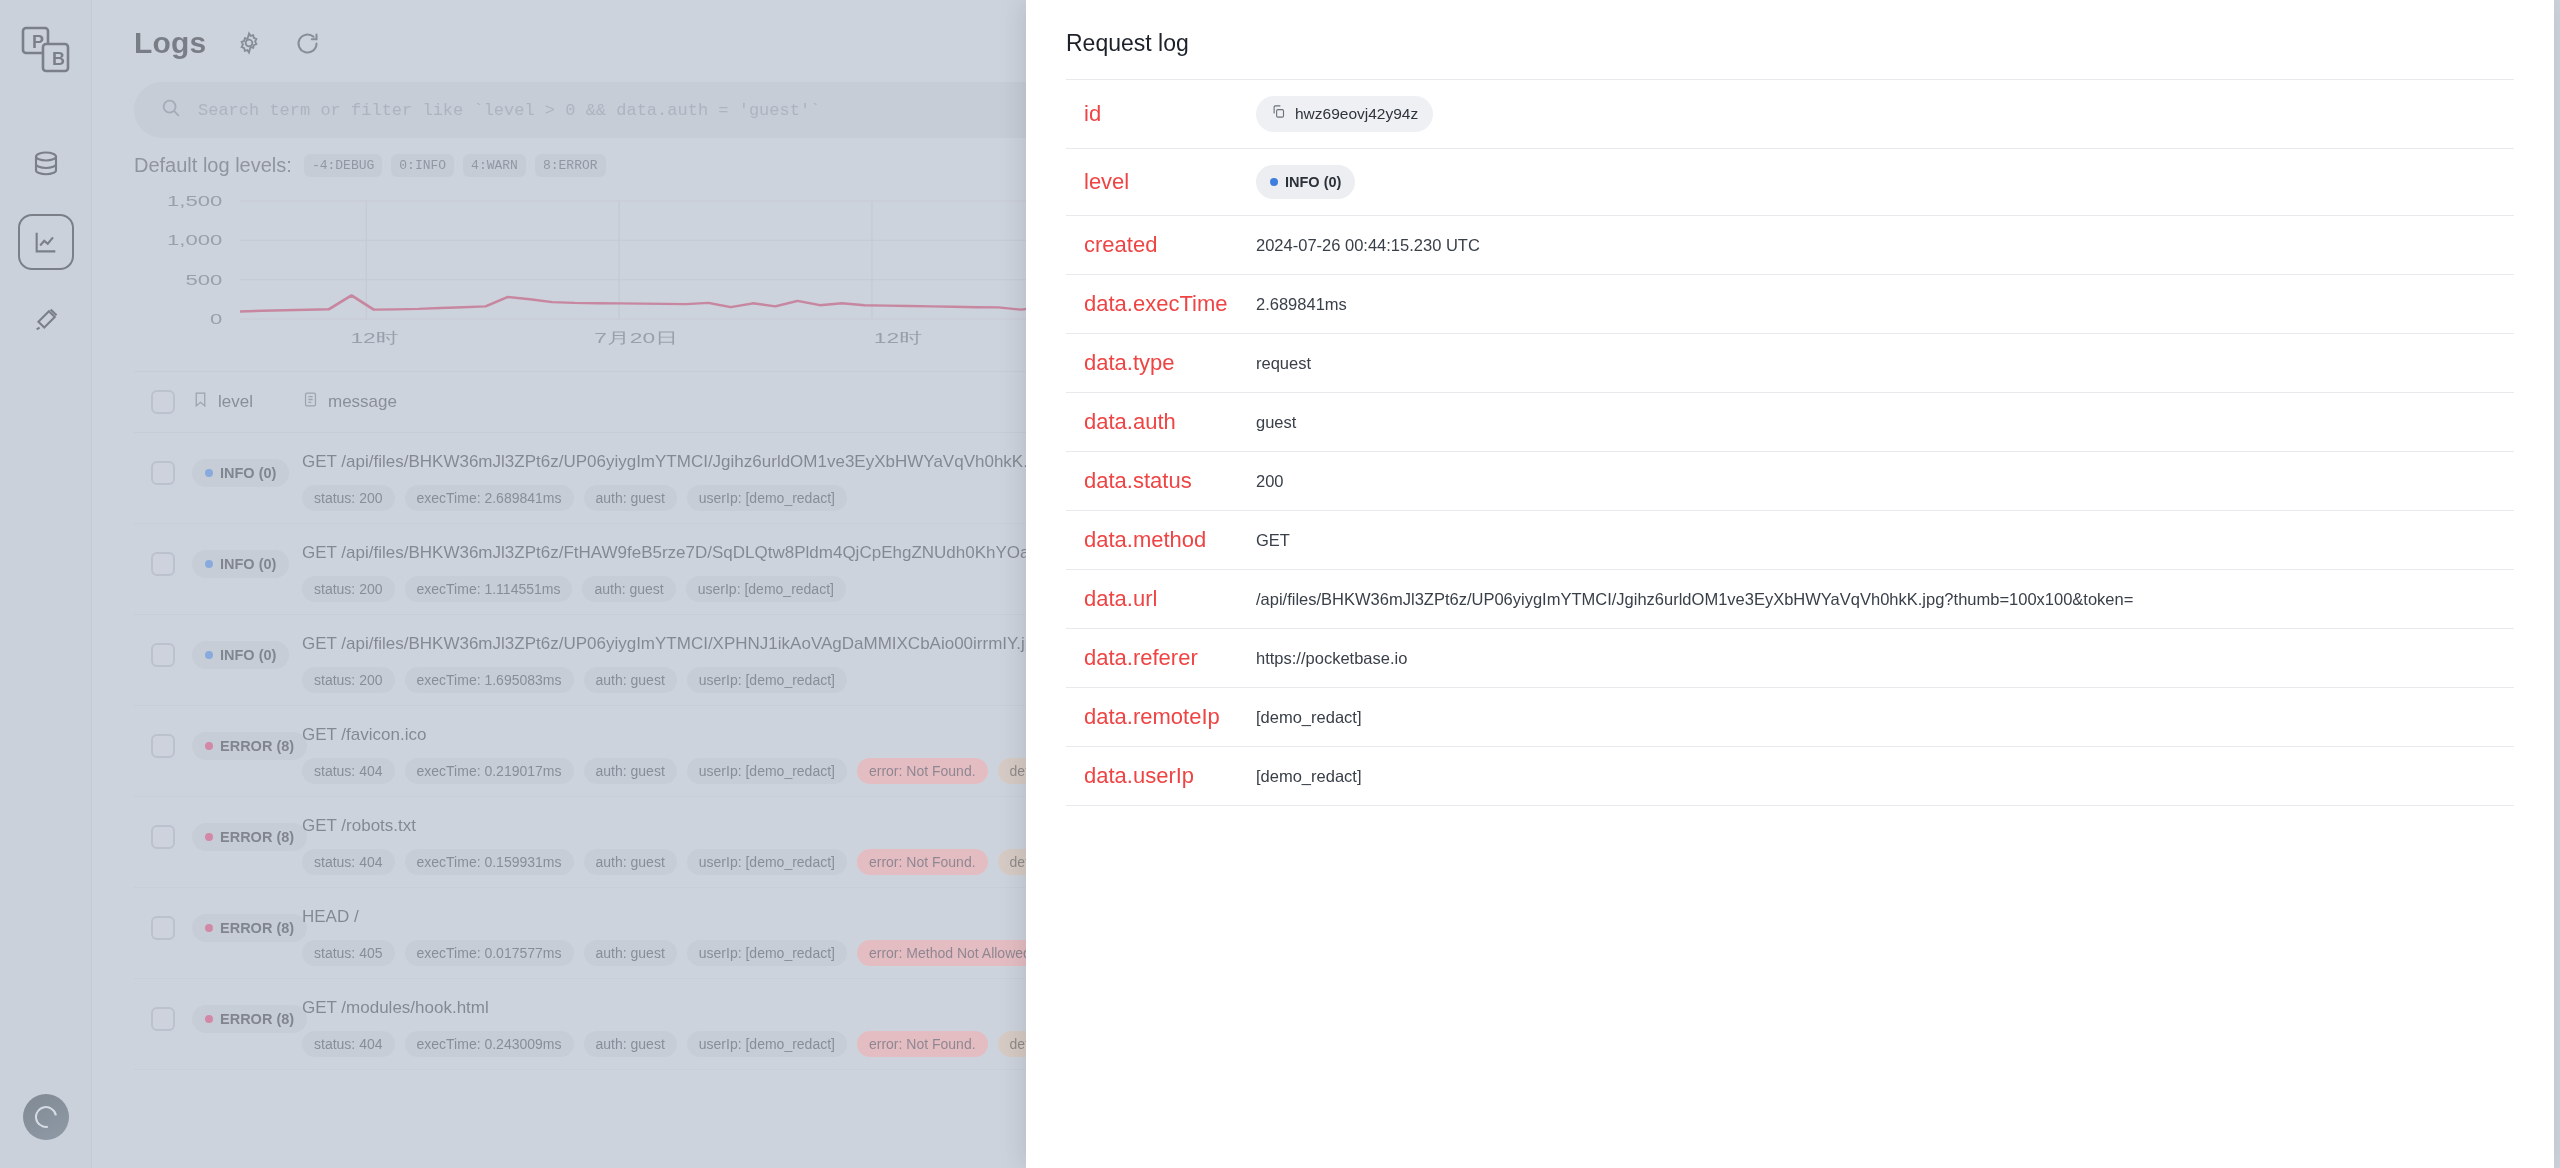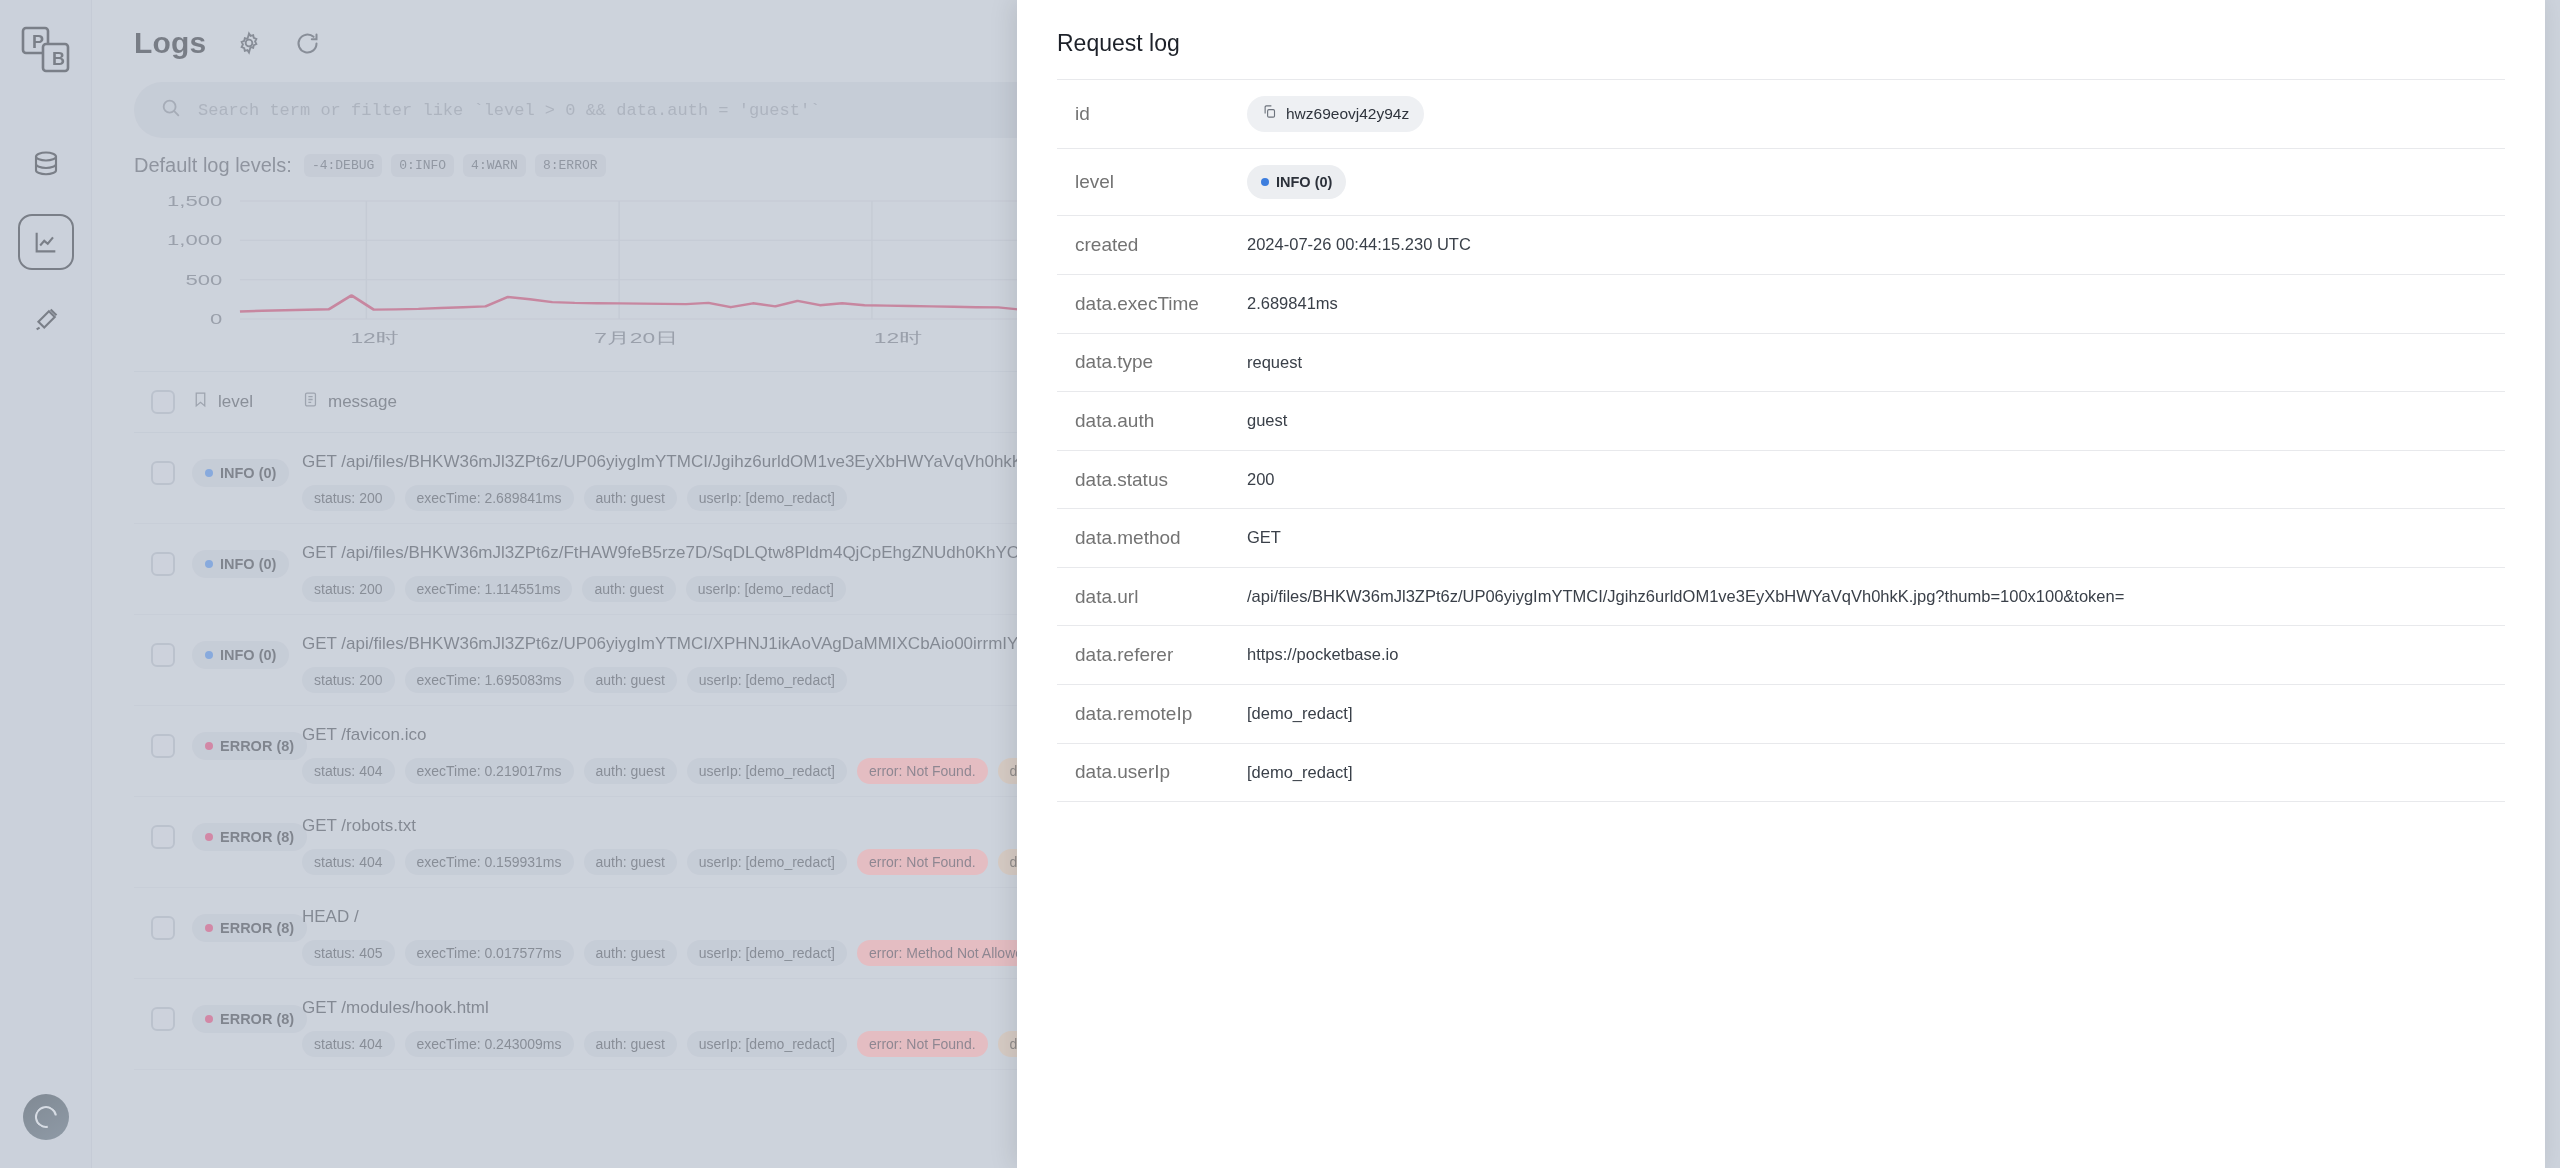--- a/index.html
+++ b/index.html
@@ -140,35 +140,35 @@
   
   .modal-close {
     position: absolute; top: 16px; right: 18px;
     width: 44px; height: 44px; border-radius: 50%;
     background: #bfc6d1; display: flex; align-items: center; justify-content: center;
     color: #3a404a; z-index: 45;
   }
 
   
   .panel {
-    position: absolute; top: 0; right: 15px; width: 1528px; height: 1168px;
+    position: absolute; top: 0; right: 6px; width: 1528px; height: 1168px;
     background: #ffffff; z-index: 60;
     display: flex; flex-direction: column;
     box-shadow: -4px 0 24px rgba(0,0,0,0.10);
   }
   .panel-head { padding: 30px 40px 22px 40px; }
   .panel-title { font-size: 23px; color: #1d2129; font-weight: 400; }
   .panel-body { flex: 1; overflow: hidden; padding: 0 40px; }
   .kv-table { width: 100%; border-collapse: collapse; }
   .kv-table tr { border-top: 1px solid #e8e9ec; }
   .kv-table tr:first-child { border-top: 1px solid #e8e9ec; }
   .kv-table tr:last-child { border-bottom: 1px solid #e8e9ec; }
   .kv-k {
     width: 190px; padding: 16px 0 16px 18px;
-    font-size: 19px; color: #737373; vertical-align: middle; font-weight: 400;
+    font-size: 22px; color: #ef4444; vertical-align: middle; font-weight: 400;
   }
   .kv-v {
     padding: 16px 18px 16px 0;
     font-size: 16.5px; color: #3a4049; vertical-align: middle; line-height: 1.55;
   }
   .kv-v.url { max-width: 760px; word-break: break-all; }
   .idpill {
     display: inline-flex; align-items: center; gap: 9px;
     background: #eef0f3; border-radius: 18px; padding: 6px 15px;
     font-size: 15.5px; color: #2f343d;

